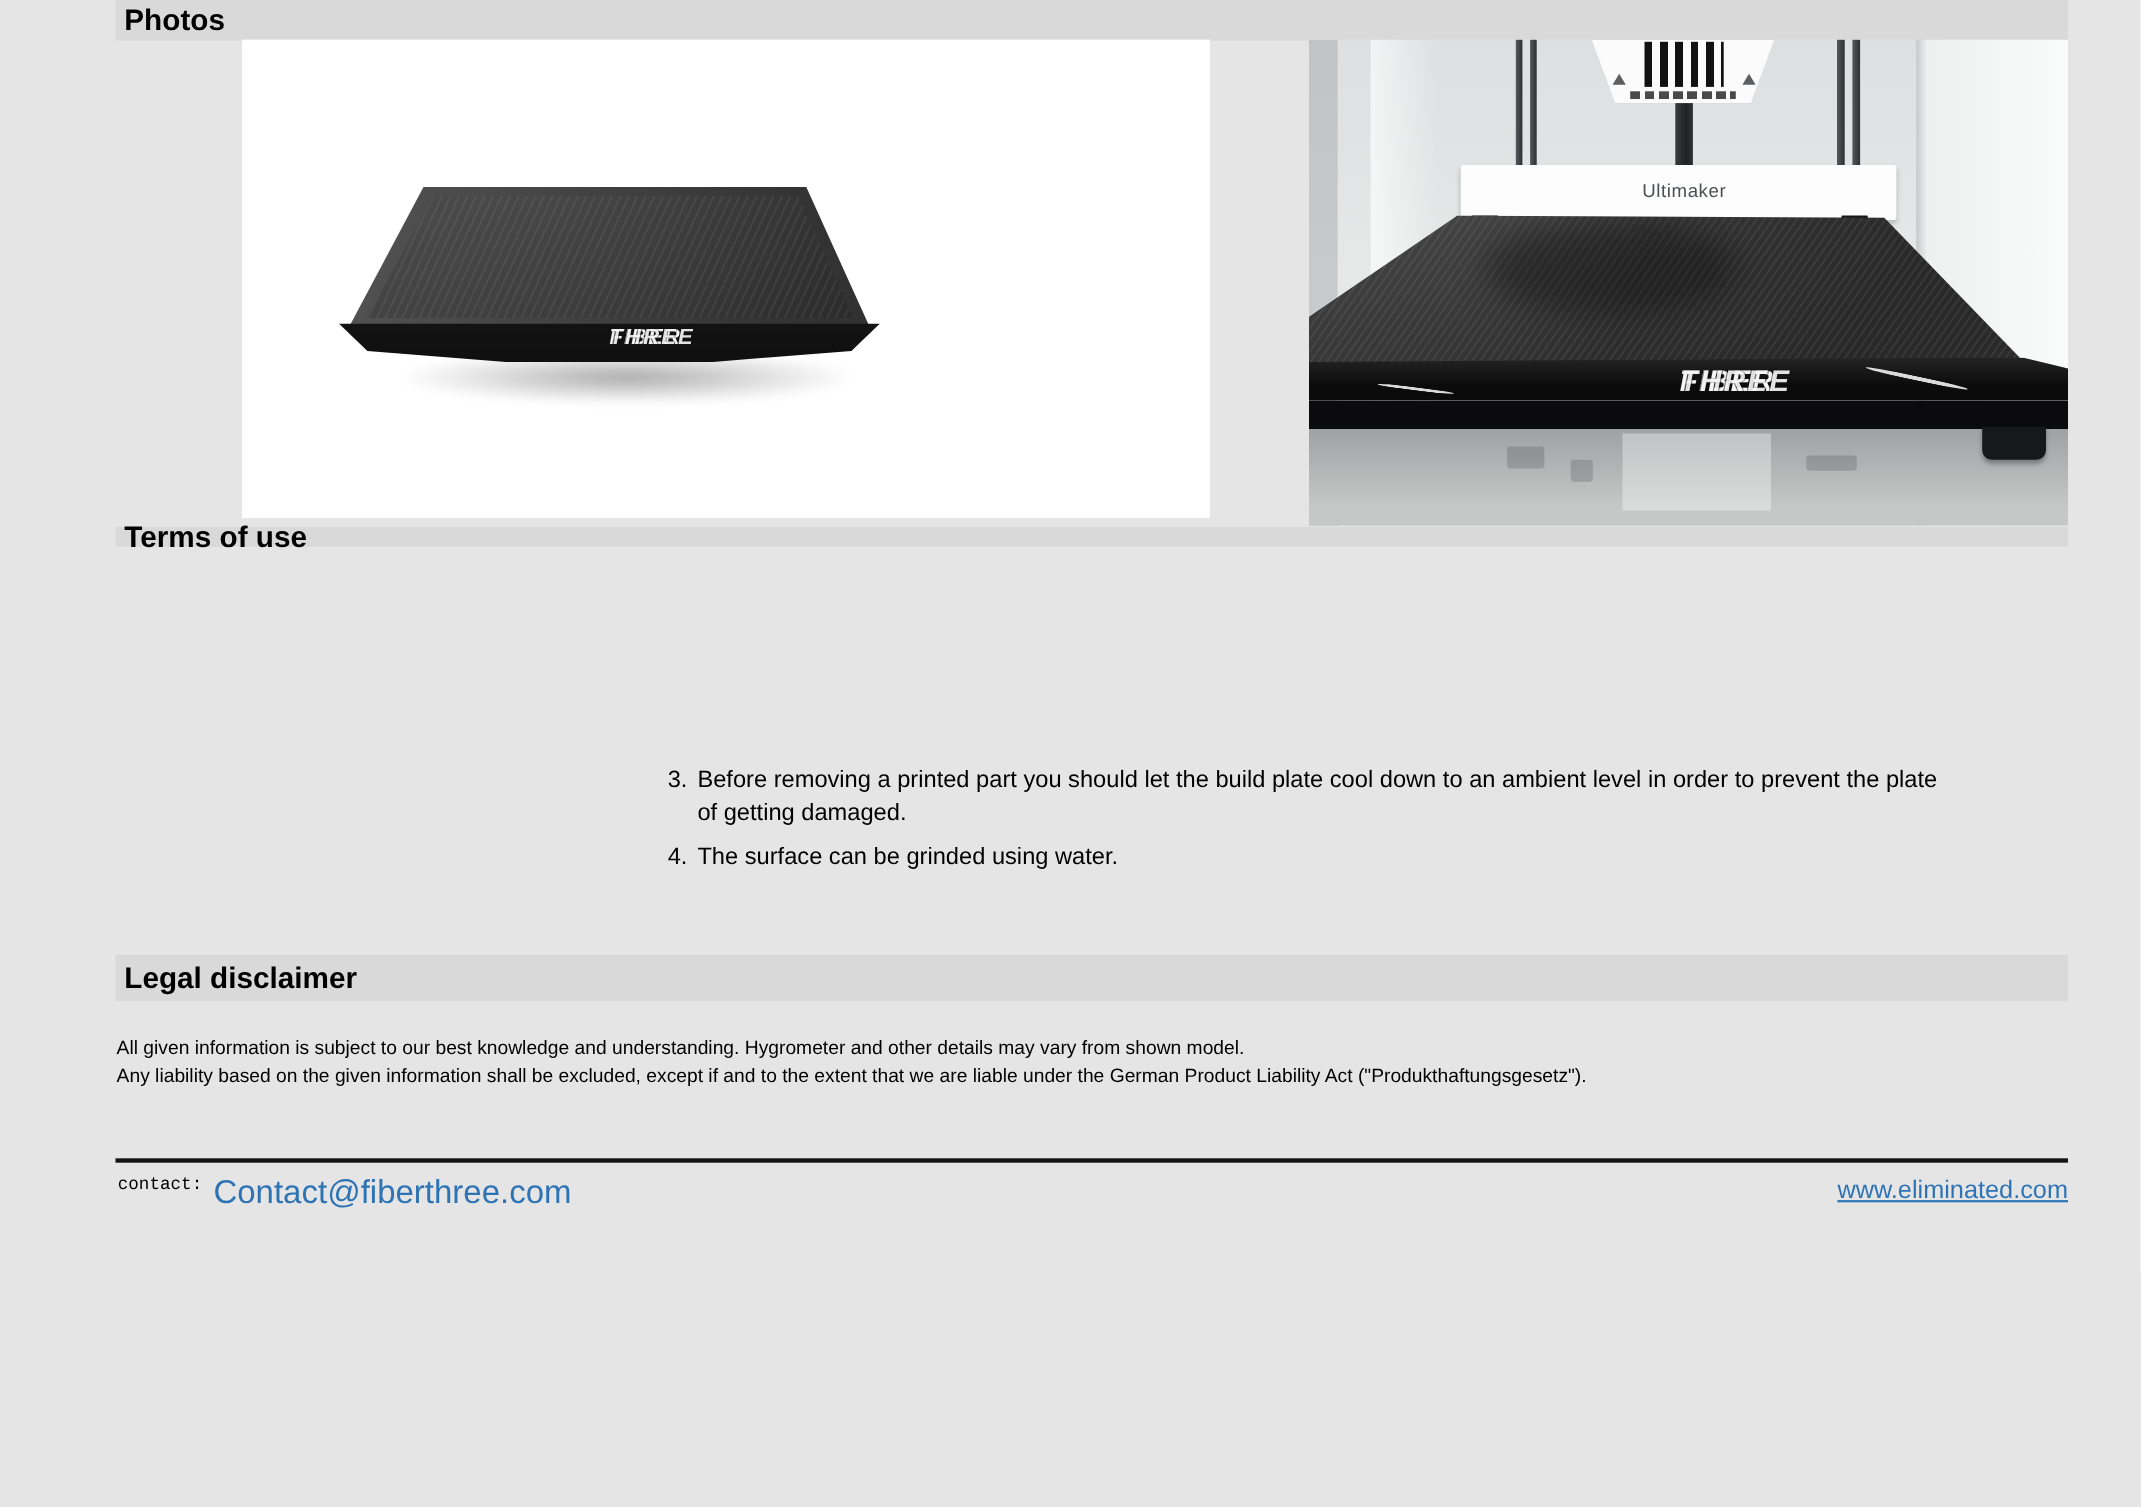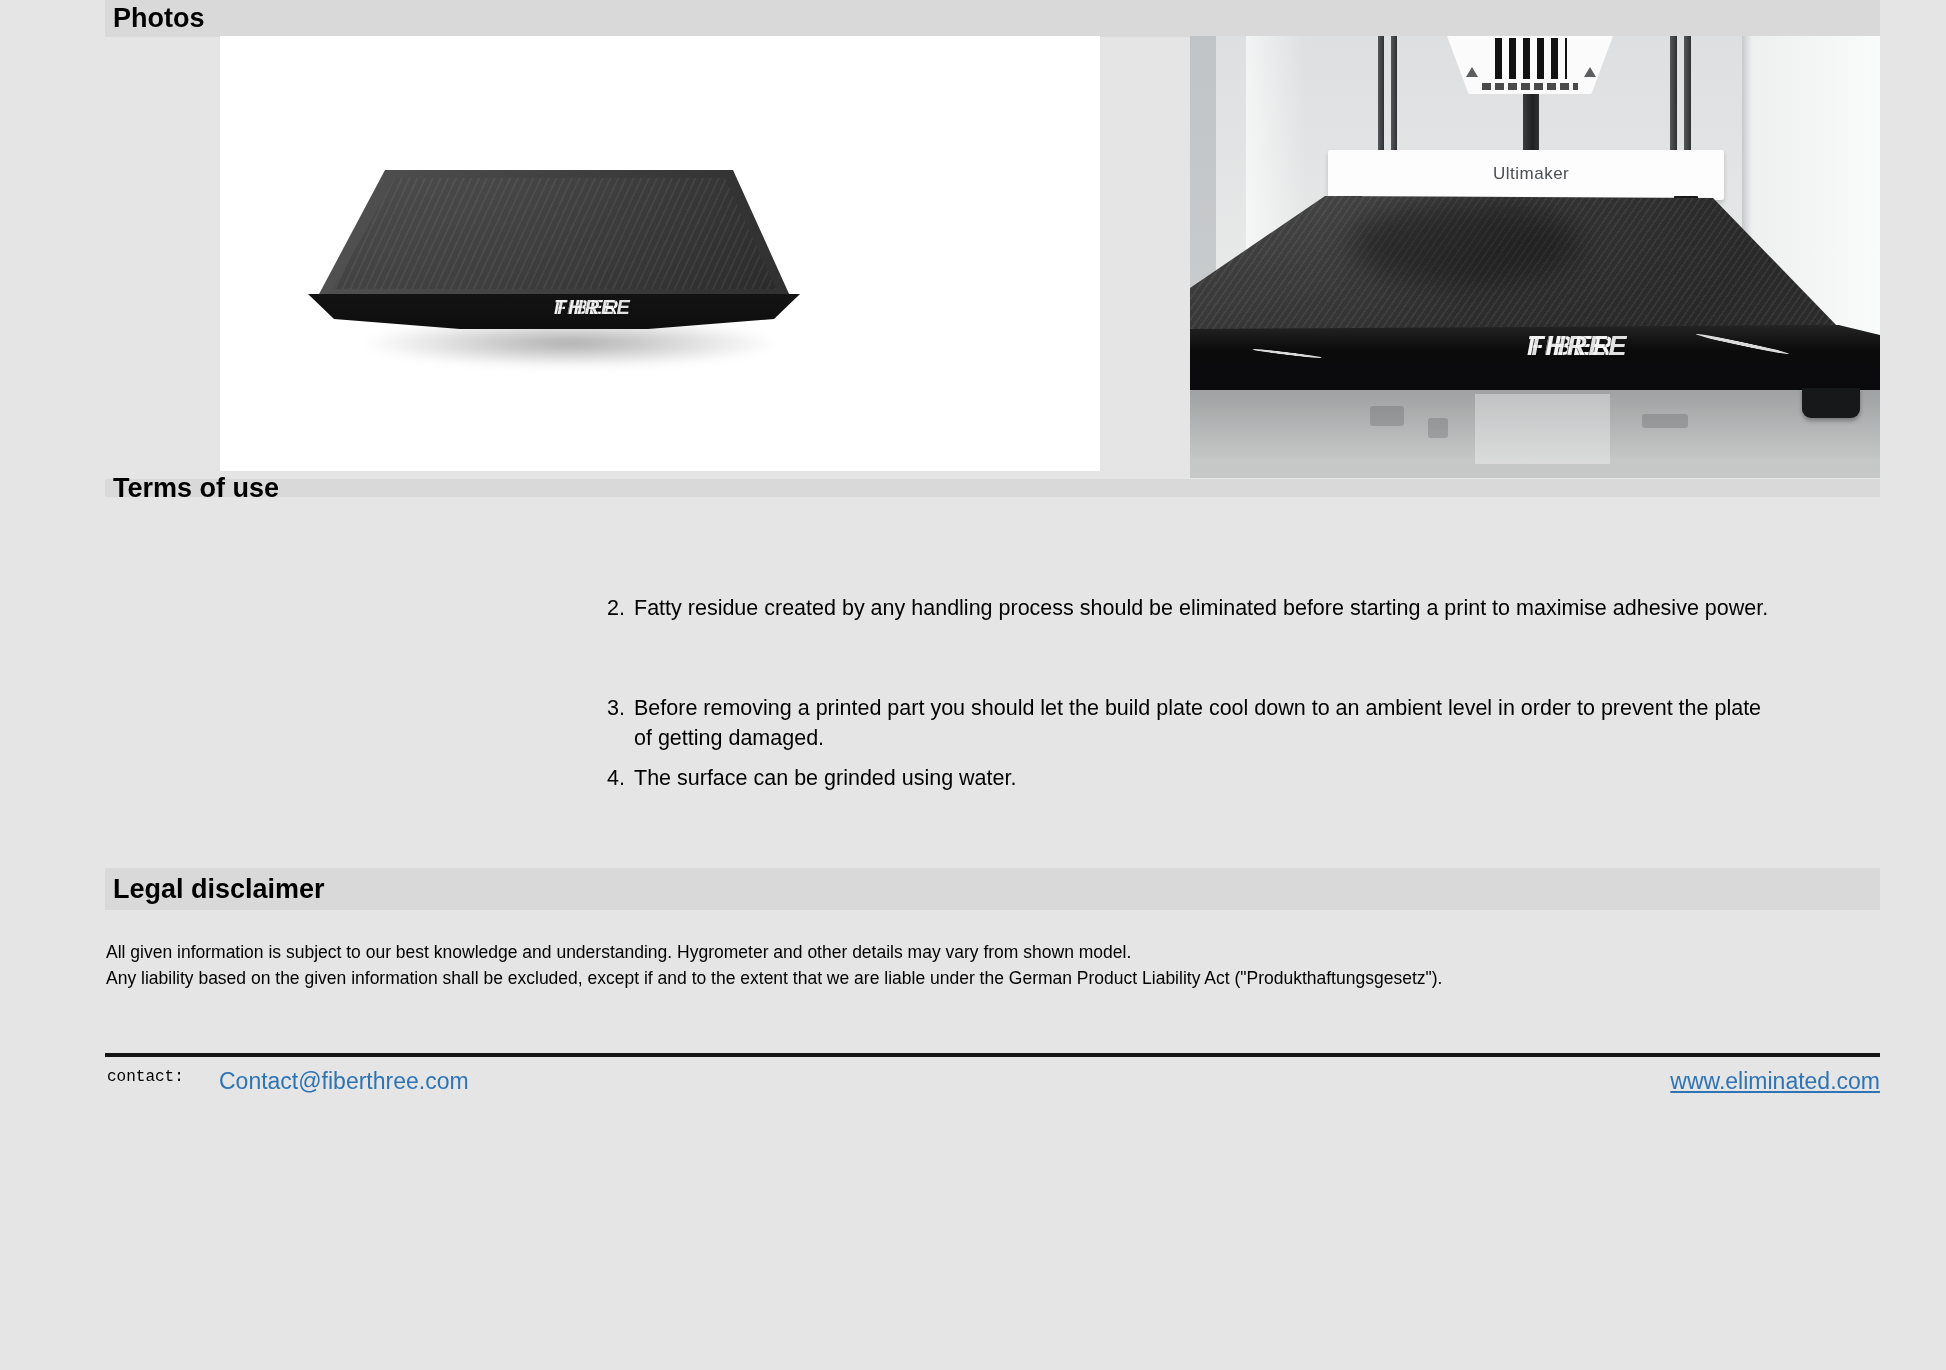--- a/index.html
+++ b/index.html
@@ -105,21 +105,21 @@
   .term-item .txt{display:inline-block;vertical-align:top;white-space:pre-line;max-width:1310px;}
   .ti-1{top:517px;} .ti-2{top:593px;} .ti-3{top:693px;} .ti-4{top:763px;}
 
   
   .legal-text{position:absolute;left:106px;top:939px;width:1600px;
     font-size:17.5px;line-height:26px;white-space:pre-line;color:#000;}
 
   
   .rule{position:absolute;left:105px;top:1053px;width:1775px;height:4px;background:#141414;}
   .contact-label{position:absolute;left:107px;top:1068px;font-size:16px;color:#000;font-family:Liberation Mono, monospace;}
-  .contact-email{position:absolute;left:219px;top:1068px;font-size:23px;color:#2e74b5;text-decoration:none;cursor:pointer;}
+  .contact-email{position:absolute;left:194px;top:1068px;font-size:30px;color:#2e74b5;text-decoration:none;cursor:pointer;}
   .website-link{position:absolute;right:66px;top:1068px;font-size:23px;color:#2e74b5;text-decoration:underline;cursor:pointer;}
 </style>
 </head>
 <body>
 
 <div class="page">
 
   <div class="section-bar bar-photos">
     <span>Photos</span>
   </div>
@@ -177,23 +177,20 @@
     <div class="pr-base-block"></div>
     <div class="pr-base-mark bm-a"></div>
     <div class="pr-base-mark bm-b"></div>
     <div class="pr-base-mark bm-c"></div>
   </div>
 
   <div class="section-bar bar-terms">
     <span>Terms of use</span>
   </div>
 
-  <div class="term-item ti-2">
-    <span class="num">2.</span><span class="txt">Fatty residue created by any handling process should be eliminated before starting a print to maximise adhesive power.</span>
-  </div>
   <div class="term-item ti-3">
     <span class="num">3.</span><span class="txt">Before removing a printed part you should let the build plate cool down to an ambient level in order to prevent the plate
 of getting damaged.</span>
   </div>
   <div class="term-item ti-4">
     <span class="num">4.</span><span class="txt">The surface can be grinded using water.</span>
   </div>
 
   <div class="section-bar bar-legal">
     <span>Legal disclaimer</span>

